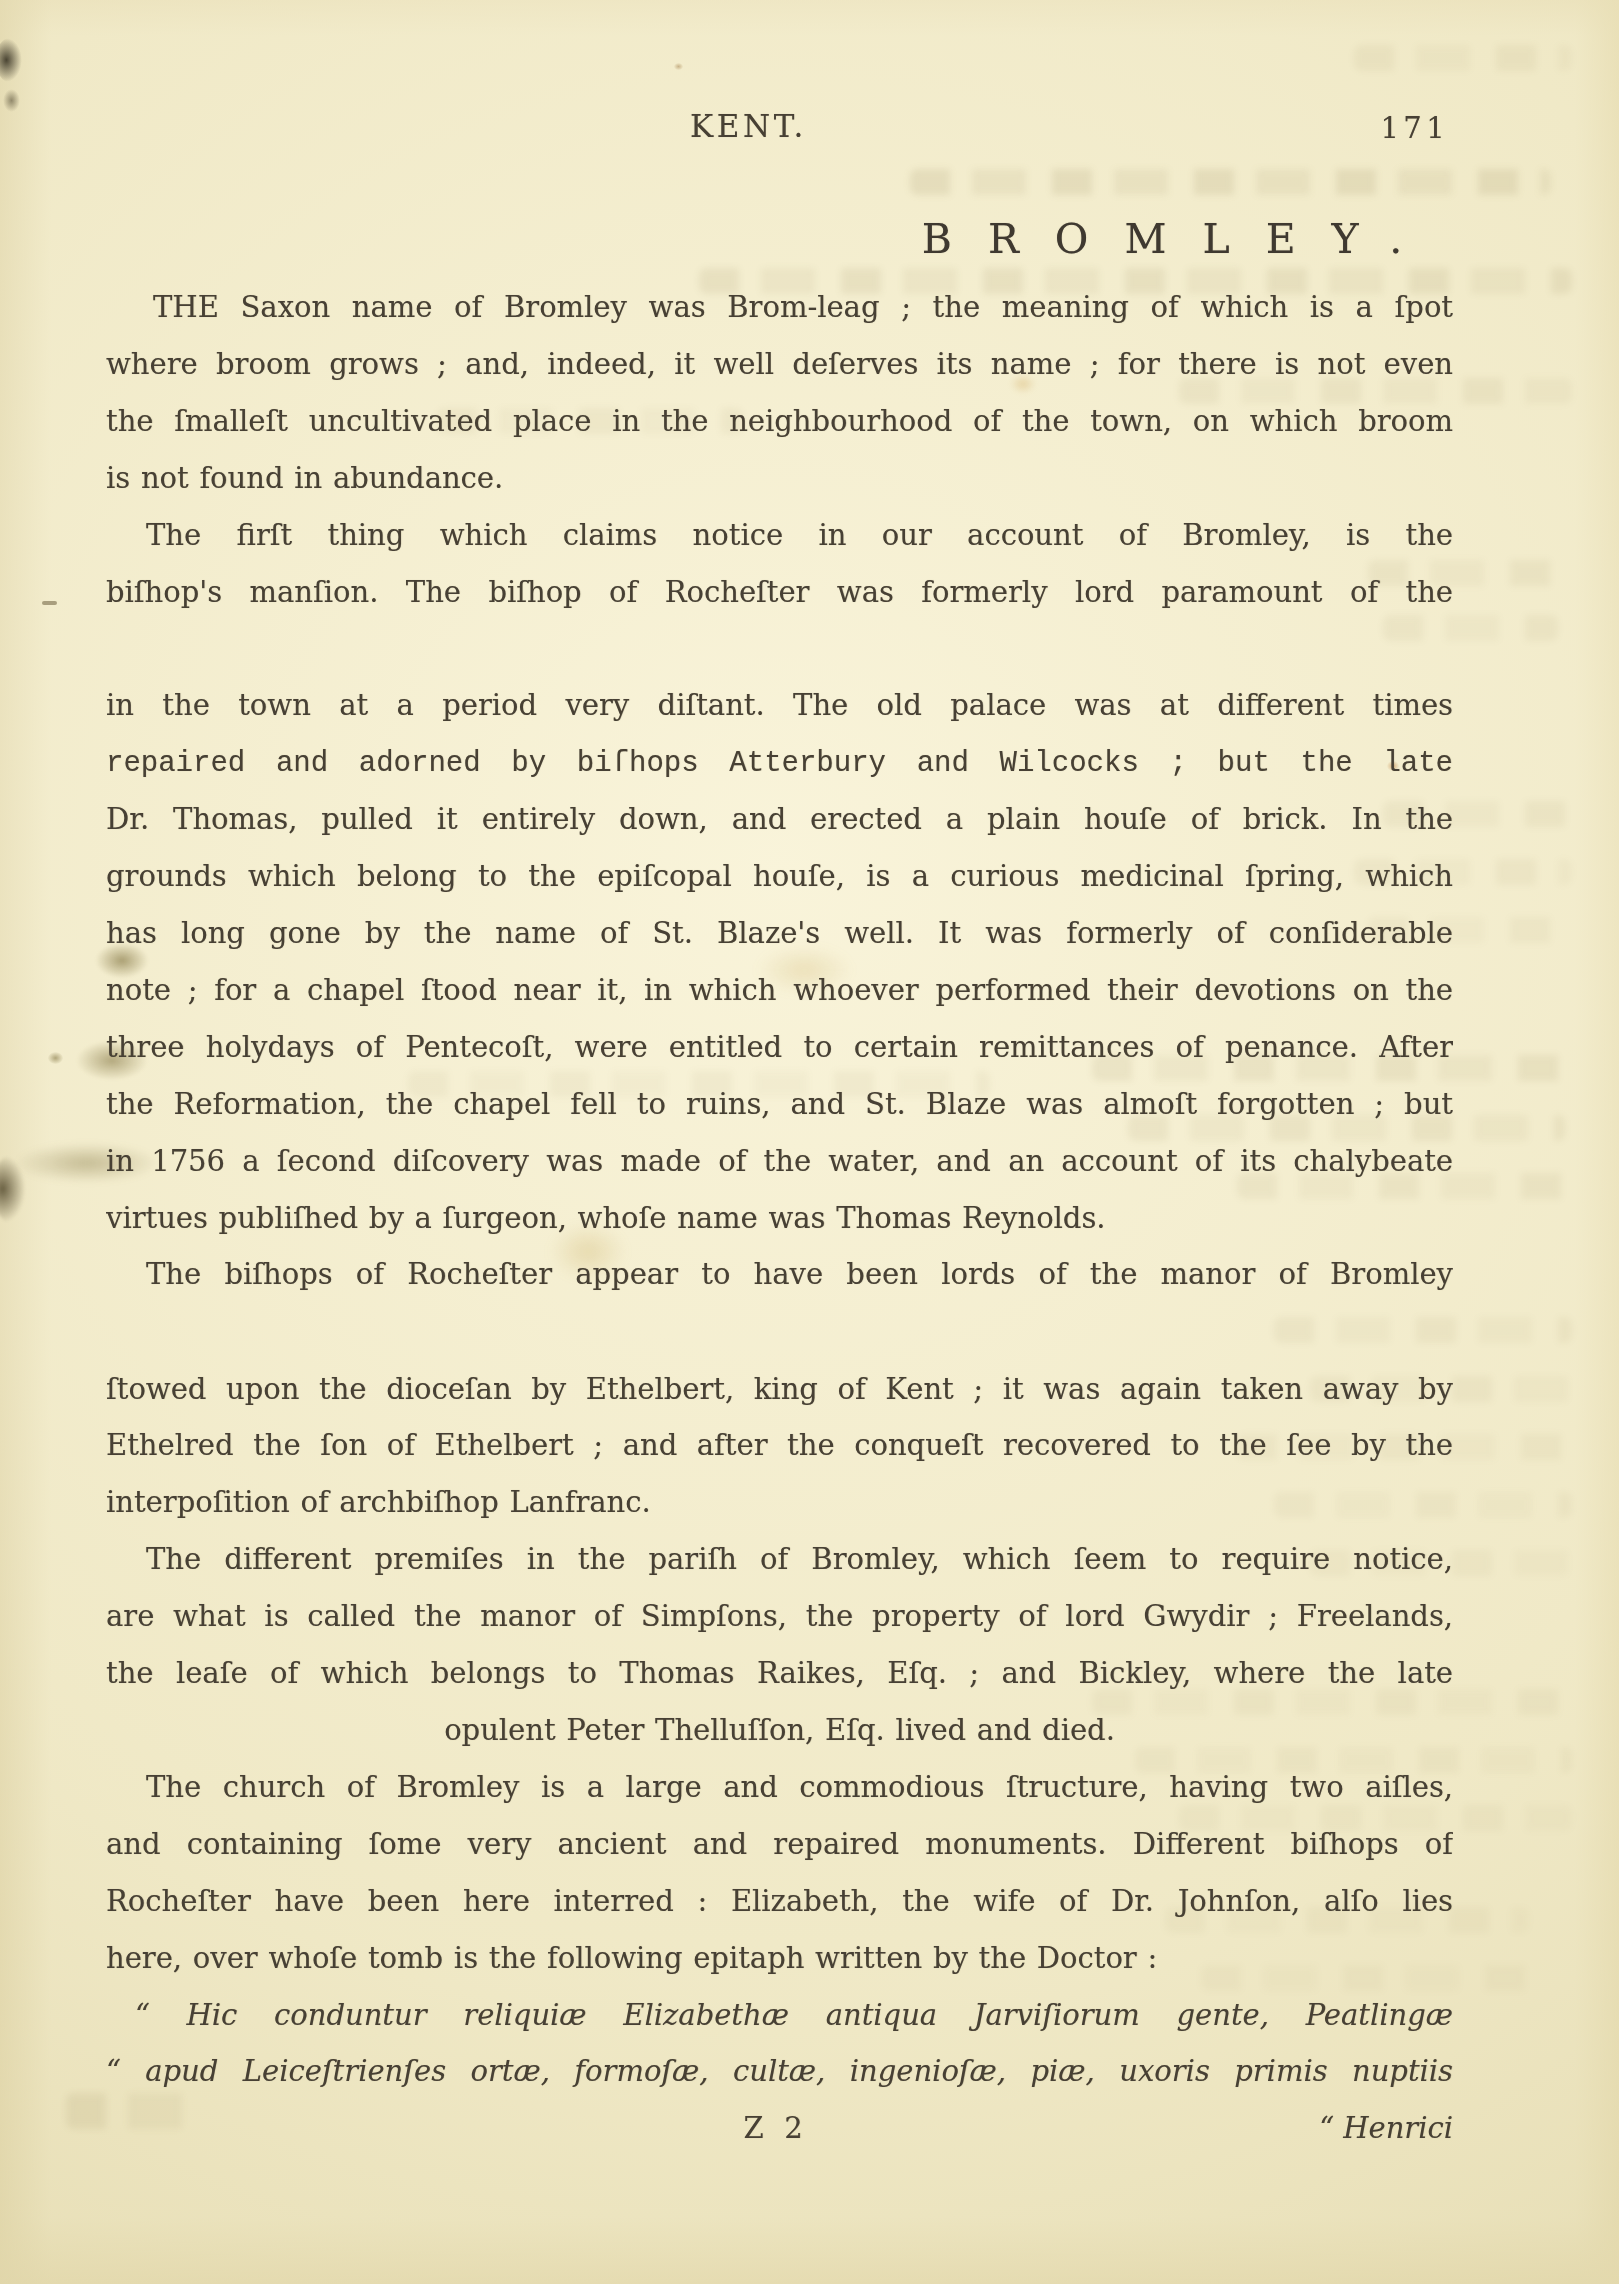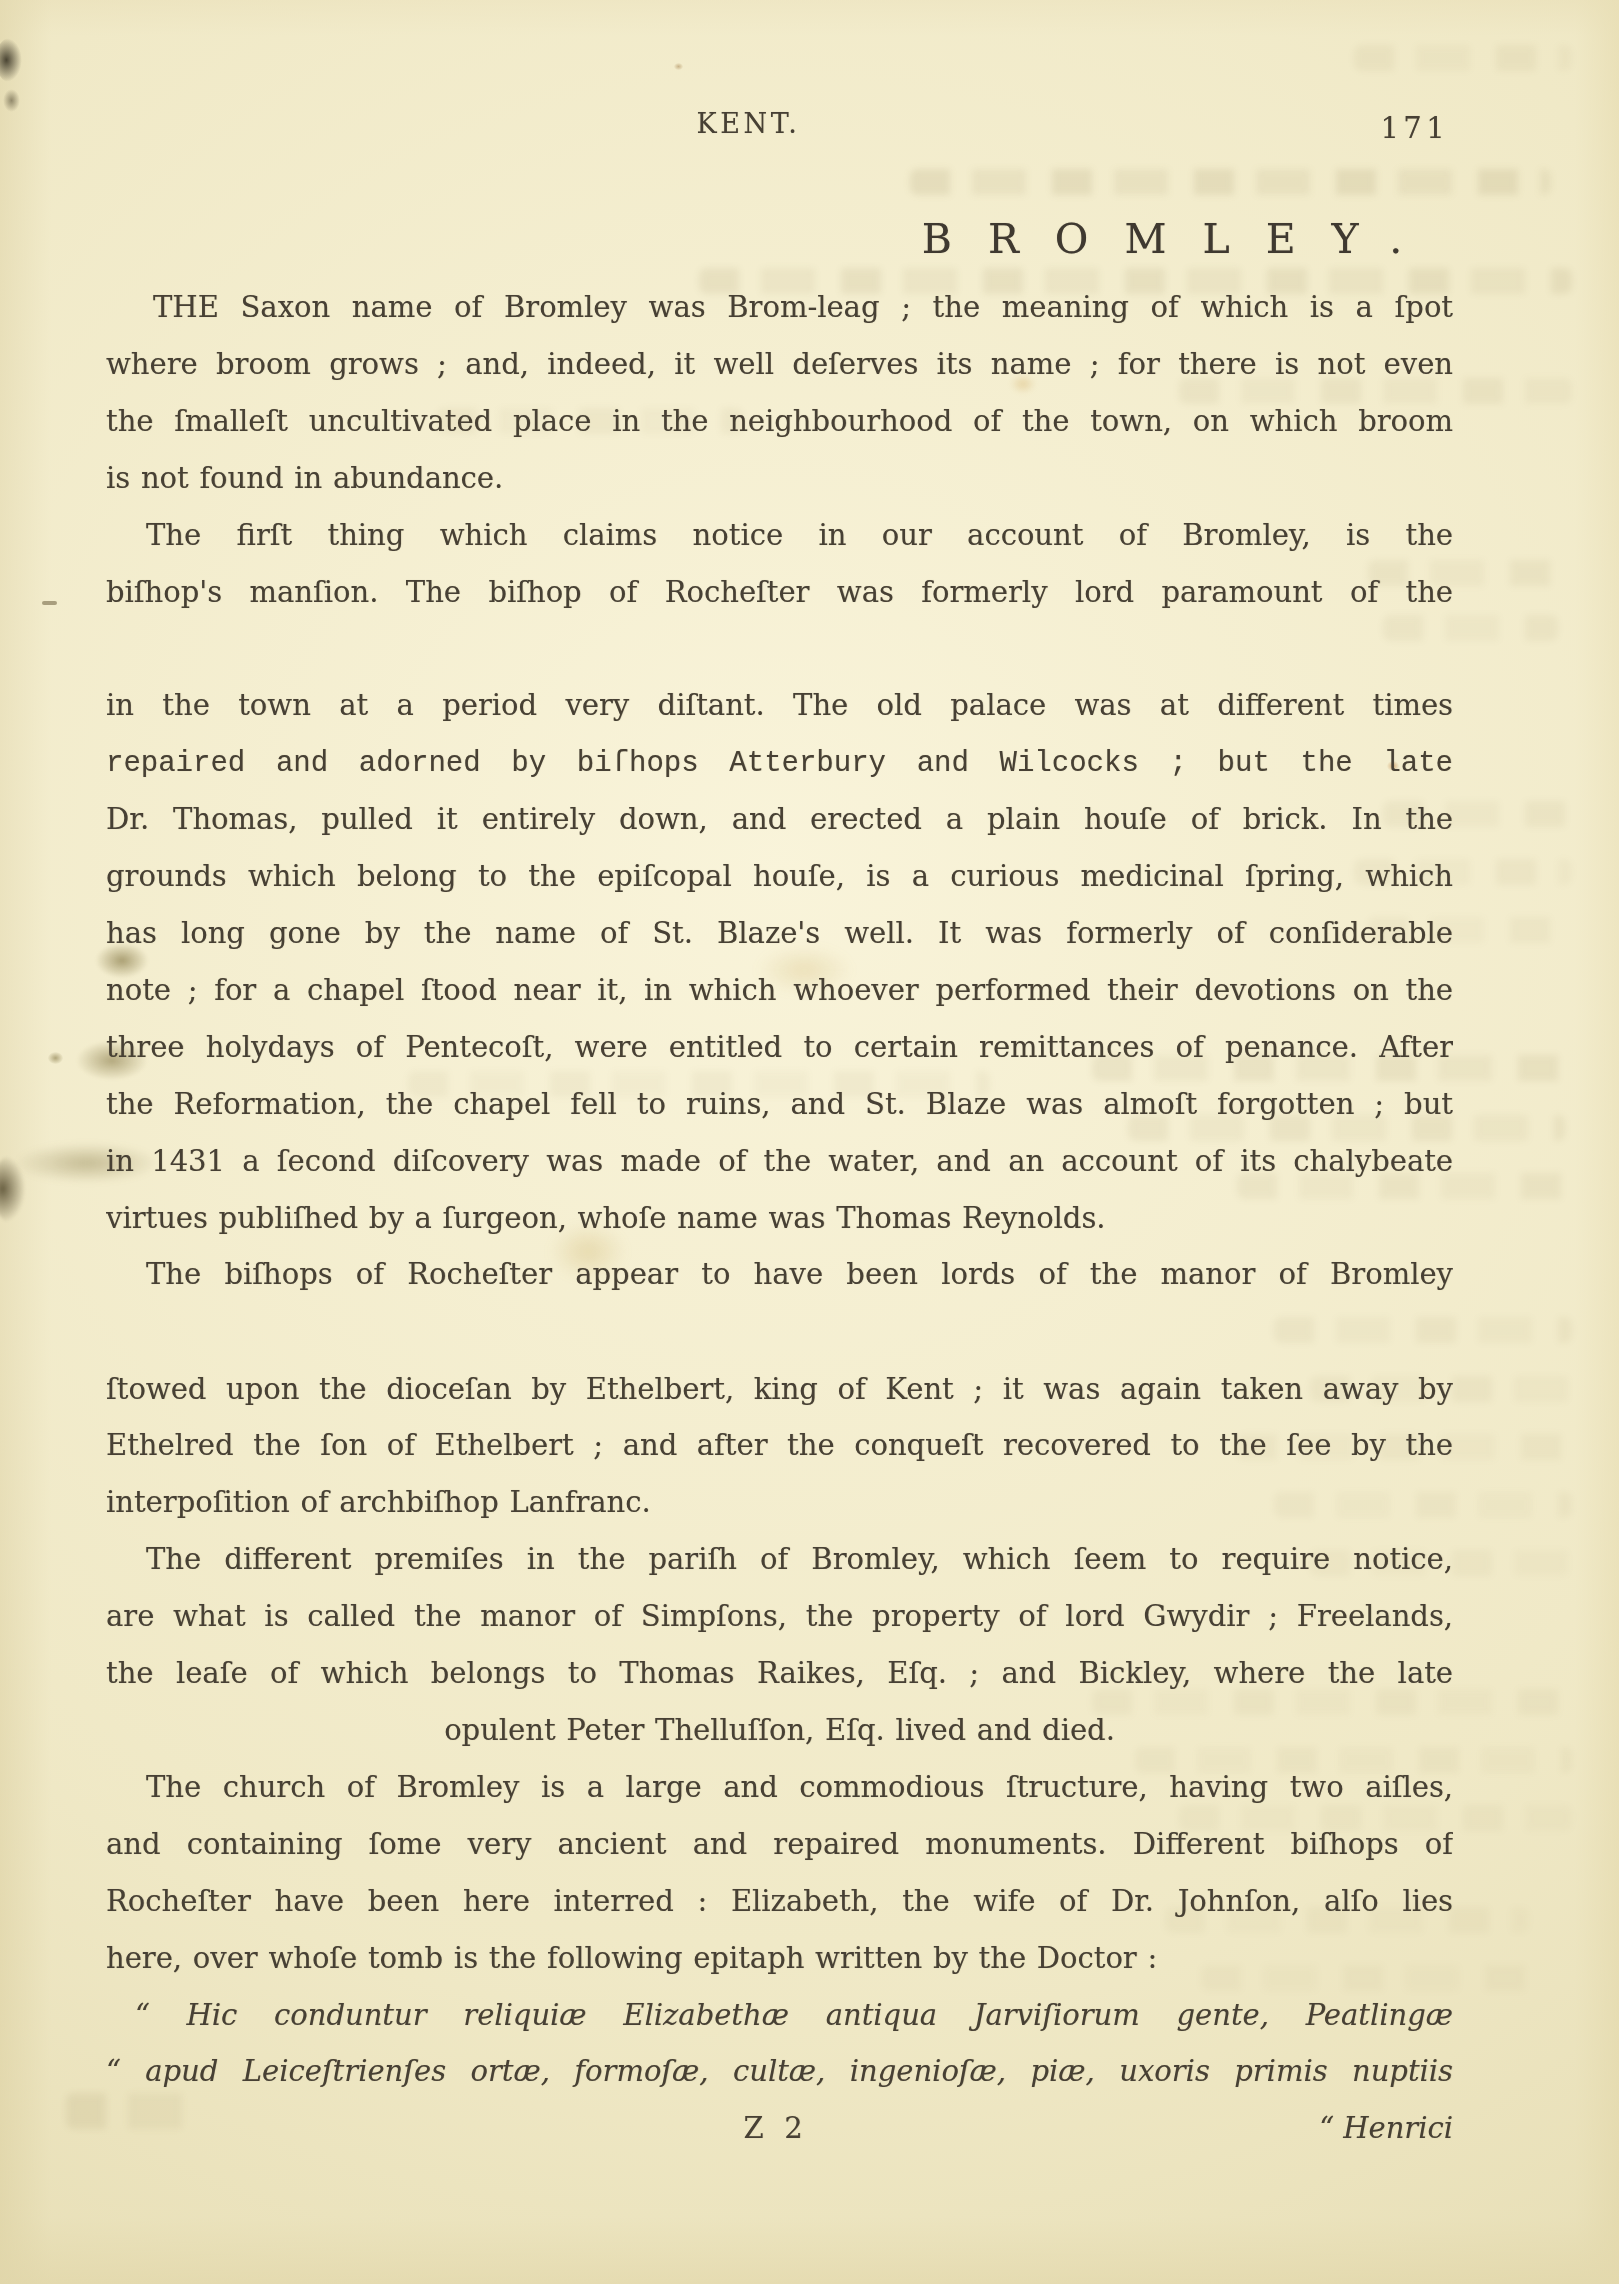--- a/index.html
+++ b/index.html
@@ -11,21 +11,21 @@
     background:
       radial-gradient(ellipse 130% 90% at 48% 38%, rgba(250,245,220,.9) 0%, rgba(240,233,198,.55) 55%, rgba(222,211,164,.85) 100%),
       linear-gradient(90deg, #d8cb9c 0px, rgba(216,203,156,0) 51px),
       linear-gradient(270deg, #e2d6a8 0px, rgba(226,214,168,0) 44px),
       linear-gradient(0deg, #e0d4a6 0px, rgba(224,212,166,0) 66px),
       linear-gradient(180deg, #e7dcb4 0px, rgba(231,220,180,0) 36px),
       #efe8c6;
   }
   .hdr-title{
     position:absolute;left:106px;top:108px;width:1347px;
-    text-align:center;font-size:27px;letter-spacing:3.6px;
+    text-align:center;font-size:31px;letter-spacing:3.6px;
     color:var(--ink,#474034);transform:translateX(-31px);
     text-shadow:0 0 0.7px rgba(71,64,52,.45);
   }
   .hdr-num{
     position:absolute;right:170px;top:111px;
     font-size:29px;letter-spacing:4.4px;color:var(--ink,#474034);
     text-shadow:0 0 0.7px rgba(71,64,52,.45);
   }
   .main-title{
     position:absolute;left:106px;top:215px;width:1347px;
@@ -124,21 +124,21 @@
       <div class="line j" style="top: 228px; padding-left: 40px;">The firſt thing which claims notice in our account of Bromley, is the</div>
       <div class="line j" style="top: 285px;">biſhop's manſion. The biſhop of Rocheſter was formerly lord paramount of the</div>
       <div class="line j" style="top: 398px;">in the town at a period very diſtant. The old palace was at different times</div>
       <div class="line j" style="top: 456px; font-family: Liberation Mono, monospace;">repaired and adorned by biſhops Atterbury and Wilcocks ; but the late biſhop,</div>
       <div class="line j" style="top: 512px;">Dr. Thomas, pulled it entirely down, and erected a plain houſe of brick. In the</div>
       <div class="line j" style="top: 569px;">grounds which belong to the epiſcopal houſe, is a curious medicinal ſpring, which</div>
       <div class="line j" style="top: 626px;">has long gone by the name of St. Blaze's well. It was formerly of conſiderable</div>
       <div class="line j" style="top: 740px;">three holydays of Pentecoſt, were entitled to certain remittances of penance. After</div>
       <div class="line j" style="top: 683px;">note ; for a chapel ſtood near it, in which whoever performed their devotions on the</div>
       <div class="line j" style="top: 797px;">the Reformation, the chapel fell to ruins, and St. Blaze was almoſt forgotten ; but</div>
-      <div class="line j" style="top: 854px;">in 1431 a ſecond diſcovery was made of the water, and an account of its chalybeate</div>
+      <div class="line j" style="top: 854px;">in 1756 a ſecond diſcovery was made of the water, and an account of its chalybeate</div>
       <div class="line" style="top: 911px;">virtues publiſhed by a ſurgeon, whoſe name was Thomas Reynolds.</div>
       <div class="line j" style="top: 967px; padding-left: 40px;">The biſhops of Rocheſter appear to have been lords of the manor of Bromley</div>
       <div class="line j" style="top: 1082px;">ſtowed upon the dioceſan by Ethelbert, king of Kent ; it was again taken away by</div>
       <div class="line j" style="top: 1138px;">Ethelred the ſon of Ethelbert ; and after the conqueſt recovered to the ſee by the</div>
       <div class="line" style="top: 1195px;">interpoſition of archbiſhop Lanfranc.</div>
       <div class="line j" style="top: 1252px; padding-left: 40px;">The different premiſes in the pariſh of Bromley, which ſeem to require notice,</div>
       <div class="line j" style="top: 1309px;">are what is called the manor of Simpſons, the property of lord Gwydir ; Freelands,</div>
       <div class="line j" style="top: 1366px;">the leaſe of which belongs to Thomas Raikes, Eſq. ; and Bickley, where the late</div>
       <div class="line" style="top: 1423px; text-align: center;">opulent Peter Thelluſſon, Eſq. lived and died.</div>
       <div class="line j" style="top: 1480px; padding-left: 40px;">The church of Bromley is a large and commodious ſtructure, having two aiſles,</div>

